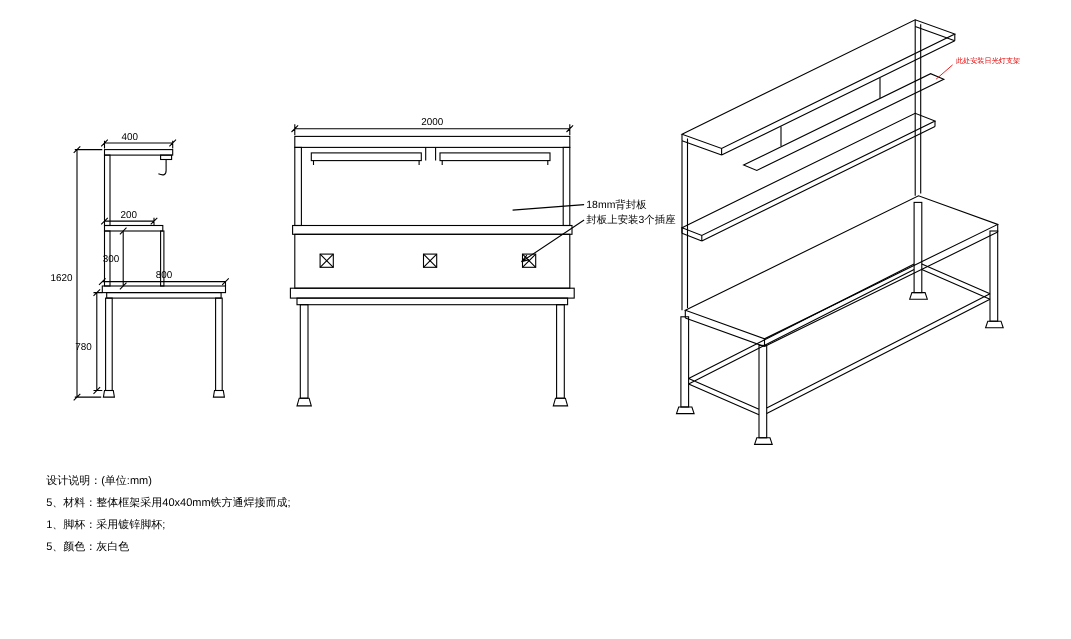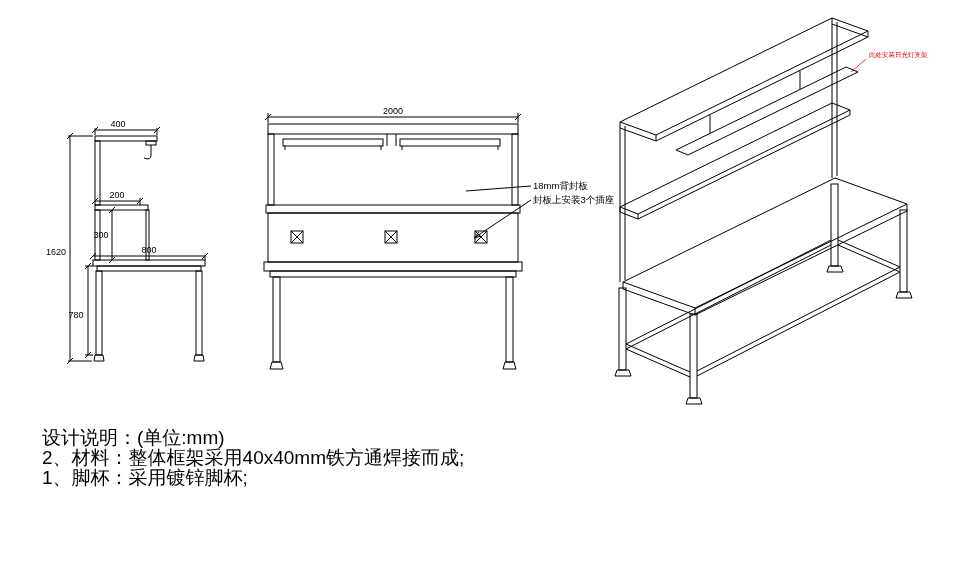--- a/index.html
+++ b/index.html
@@ -18,21 +18,21 @@
     stroke: none;
   }
   svg text.dim { font-size: 9px; }
   svg text.ann { font-size: 9.5px; }
   svg text.ann-red { font-size: 6.5px; fill: #e60000; }
   .notes {
     position: absolute;
     left: 42px;
     top: 428px;
     color: #000000;
-    font-size: 19px;
+    font-size: 10px;
     line-height: 20px;
   }
   .notes .line { white-space: pre; }
 </style>
 </head>
 <body>
 
 <div class="canvas">
 
   <svg width="974" height="430" viewBox="0 0 974 430">
@@ -162,17 +162,18 @@
           <path d="M866,59 L851,72" stroke="#e60000" stroke-width="0.8"></path>
           <text class="ann-red" x="869" y="57">此处安装日光灯支架</text>
         </g>
       </g>
 
     </g>
   </svg>
 
   <div class="notes">
     <div class="line">设计说明：(单位:mm)</div>
-    <div class="line">2、材料：整体框架采用40x40mm铁方通焊接而成;</div>
+    <div class="line">5、材料：整体框架采用40x40mm铁方通焊接而成;</div>
     <div class="line">1、脚杯：采用镀锌脚杯;</div>
+    <div class="line">5、颜色：灰白色</div>
   </div>
 
 </div>
 
 </body></html>

